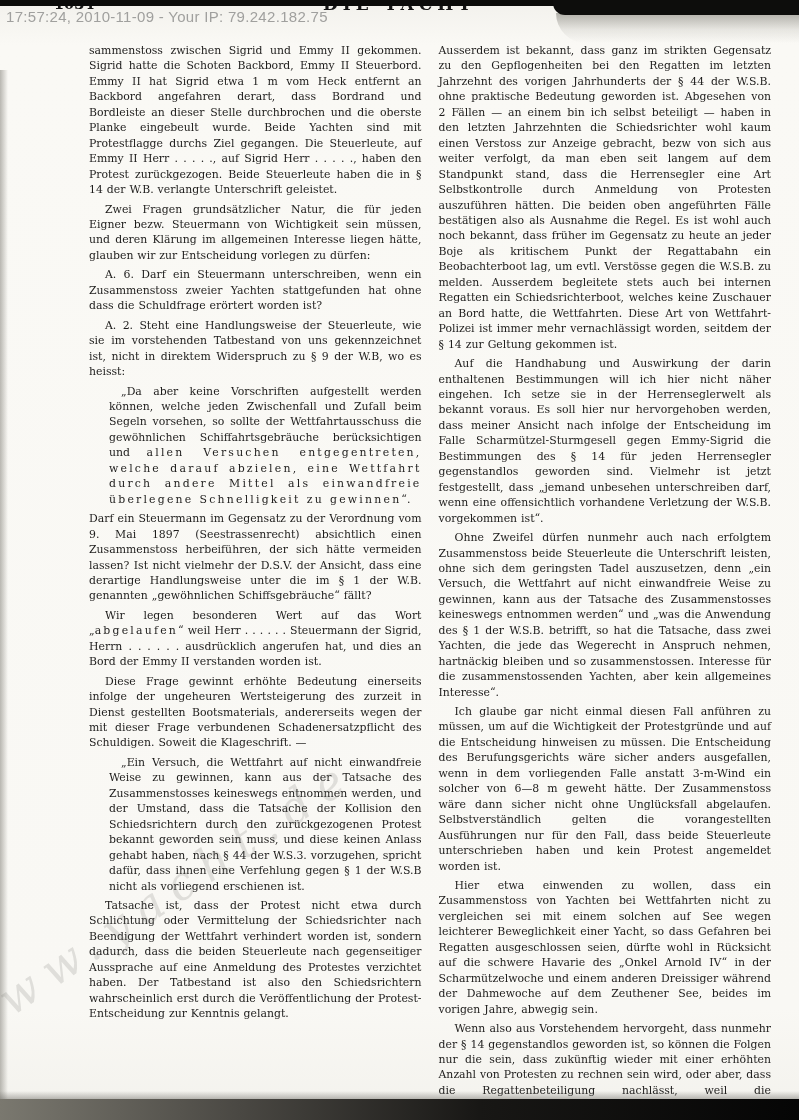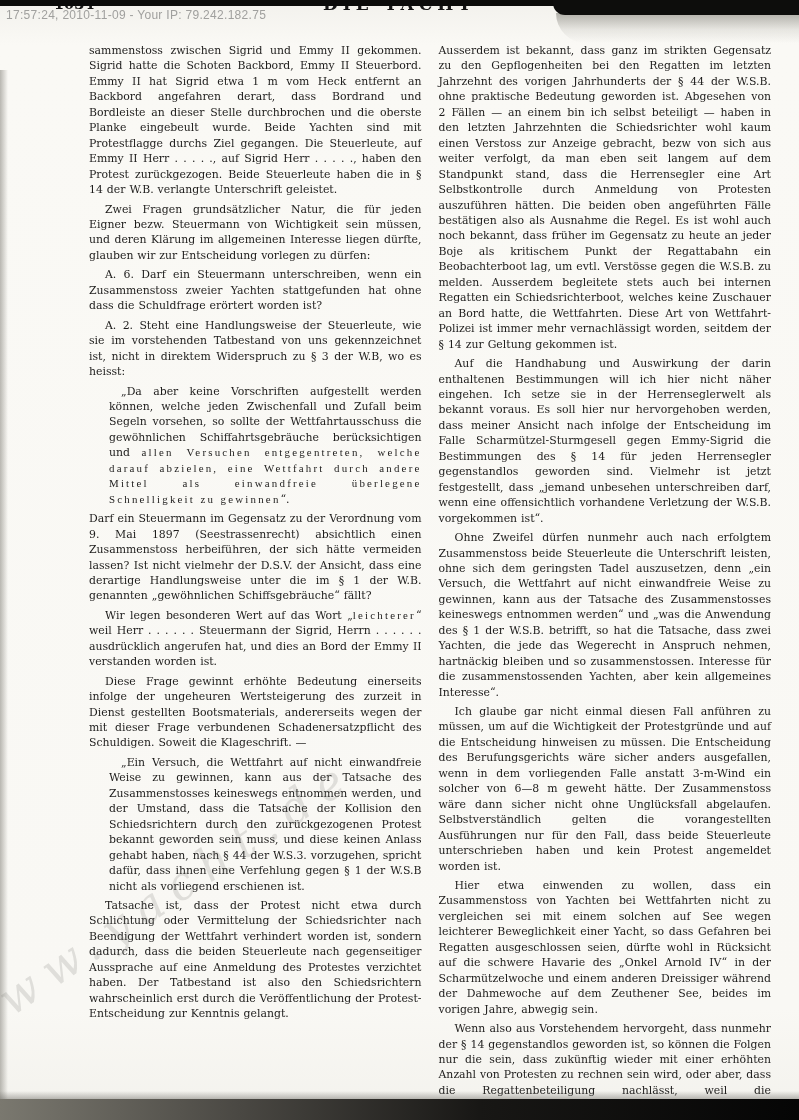--- a/index.html
+++ b/index.html
@@ -18,31 +18,31 @@
     background:linear-gradient(to right,#7a786f 0%,#4a4843 30%,#181715 60%,#050505 100%);}
   .bottom-fade{position:absolute;left:0;right:0;bottom:20px;height:9px;z-index:5;
     background:linear-gradient(to bottom, rgba(120,118,110,0), rgba(90,88,82,0.45));}
   .left-edge{position:absolute;left:0;top:70px;bottom:21px;width:8px;z-index:5;
     background:linear-gradient(to right, rgba(120,118,110,0.5), rgba(120,118,110,0));}
 
   .page-number{position:absolute;top:-5px;left:54px;font-size:14.5px;font-weight:bold;color:#151515;z-index:2;}
   .masthead{position:absolute;top:-6px;left:0;width:100%;text-align:center;
     font-size:17px;font-weight:bold;letter-spacing:5px;color:#141414;z-index:2;}
   .stamp{position:absolute;top:8px;left:6px;z-index:7;
-    font-family:"Liberation Sans", sans-serif;font-size:12px;color:#a0a09e;letter-spacing:0.3px;}
+    font-family:"Liberation Sans", sans-serif;font-size:15px;color:#a0a09e;letter-spacing:0.3px;}
 
   .columns{position:absolute;top:39px;left:85px;right:24px;display:flex;gap:9px;z-index:2;}
   .col{flex:1;}
   .para{margin:4px;text-align:justify;font-size:10.9px;line-height:15.45px;color:#1d1c1b;
     word-spacing:0.5px;}
   .para.indent{text-indent:16px;}
   .para.cont{text-indent:0;}
   .para.block{margin-left:20px;text-indent:12px;}
   .para.quote{margin-left:24px;text-indent:12px;}
-  .sperr{letter-spacing:2.2px;font-family:Liberation Serif, serif;}
+  .sperr{letter-spacing:2.2px;}
 
   .watermark{position:absolute;left:-55px;top:1010px;z-index:3;
     transform:rotate(-34deg);transform-origin:0 0;
     font-style:italic;font-size:46px;letter-spacing:12px;white-space:nowrap;
     color:rgba(120,120,114,0.20);}
 </style>
 </head>
 <body>
 
 <div class="corner-shade"></div>
@@ -52,26 +52,26 @@
 <div class="bottom-fade"></div>
 <div class="bottom-edge"></div>
 
 <div class="page-number">1034</div>
 <div class="masthead">DIE YACHT</div>
 <div class="stamp">17:57:24, 2010-11-09 - Your IP: 79.242.182.75</div>
 
 <div class="columns">
   <div class="col" id="col-left">
       <p class="para cont"><span>sammenstoss zwischen Sigrid und Emmy II gekommen. Sigrid hatte die Schoten Backbord, Emmy II Steuerbord. Emmy II hat Sigrid etwa 1 m vom Heck entfernt an Backbord angefahren derart, dass Bordrand und Bordleiste an dieser Stelle durchbrochen und die oberste Planke eingebeult wurde. Beide Yachten sind mit Protestflagge durchs Ziel gegangen. Die Steuerleute, auf Emmy II Herr . . . . ., auf Sigrid Herr . . . . ., haben den Protest zurückgezogen. Beide Steuerleute haben die in § 14 der W.B. verlangte Unterschrift geleistet.</span></p>
-      <p class="para indent"><span>Zwei Fragen grundsätzlicher Natur, die für jeden Eigner bezw. Steuermann von Wichtigkeit sein müssen, und deren Klärung im allgemeinen Interesse liegen dürfte, glauben wir zur Entscheidung vorlegen zu dürfen:</span></p>
+      <p class="para indent"><span>Zwei Fragen grundsätzlicher Natur, die für jeden Eigner bezw. Steuermann von Wichtigkeit sein müssen, und deren Klärung im allgemeinen Interesse liegen hätte, glauben wir zur Entscheidung vorlegen zu dürfen:</span></p>
       <p class="para indent"><span>A. 6. Darf ein Steuermann unterschreiben, wenn ein Zusammenstoss zweier Yachten stattgefunden hat ohne dass die Schuldfrage erörtert worden ist?</span></p>
-      <p class="para indent"><span>A. 2. Steht eine Handlungsweise der Steuerleute, wie sie im vorstehenden Tatbestand von uns gekennzeichnet ist, nicht in direktem Widerspruch zu § 3 der W.B, wo es heisst:</span></p>
+      <p class="para indent"><span>A. 2. Steht eine Handlungsweise der Steuerleute, wie sie im vorstehenden Tatbestand von uns gekennzeichnet ist, nicht in direktem Widerspruch zu § 9 der W.B, wo es heisst:</span></p>
       <p class="para quote"><span>„Da aber keine Vorschriften aufgestellt werden können, welche jeden Zwischenfall und Zufall beim Segeln vorsehen, so sollte der Wettfahrtausschuss die gewöhnlichen Schiffahrtsgebräuche berücksichtigen und </span><span class="sperr">allen Versuchen entgegentreten, welche darauf abzielen, eine Wettfahrt durch andere Mittel als einwandfreie überlegene Schnelligkeit zu gewinnen</span><span>“.</span></p>
       <p class="para cont"><span>Darf ein Steuermann im Gegensatz zu der Verordnung vom 9. Mai 1897 (Seestrassenrecht) absichtlich einen Zusammenstoss herbeiführen, der sich hätte vermeiden lassen? Ist nicht vielmehr der D.S.V. der Ansicht, dass eine derartige Handlungsweise unter die im § 1 der W.B. genannten „gewöhnlichen Schiffsgebräuche“ fällt?</span></p>
-      <p class="para indent"><span>Wir legen besonderen Wert auf das Wort „</span><span class="sperr">leichterer</span><span>“ weil Herr . . . . . . Steuermann der Sigrid, Herrn . . . . . . ausdrücklich angerufen hat, und dies an Bord der Emmy II verstanden worden ist.</span></p>
+      <p class="para indent"><span>Wir legen besonderen Wert auf das Wort „</span><span class="sperr">abgelaufen</span><span>“ weil Herr . . . . . . Steuermann der Sigrid, Herrn . . . . . . ausdrücklich angerufen hat, und dies an Bord der Emmy II verstanden worden ist.</span></p>
       <p class="para indent"><span>Diese Frage gewinnt erhöhte Bedeutung einerseits infolge der ungeheuren Wertsteigerung des zurzeit in Dienst gestellten Bootsmaterials, andererseits wegen der mit dieser Frage verbundenen Schadenersatzpflicht des Schuldigen. Soweit die Klageschrift. —</span></p>
       <p class="para quote"><span>„Ein Versuch, die Wettfahrt auf nicht einwandfreie Weise zu gewinnen, kann aus der Tatsache des Zusammenstosses keineswegs entnommen werden, und der Umstand, dass die Tatsache der Kollision den Schiedsrichtern durch den zurückgezogenen Protest bekannt geworden sein muss, und diese keinen Anlass gehabt haben, nach § 44 der W.S.3. vorzugehen, spricht dafür, dass ihnen eine Verfehlung gegen § 1 der W.S.B nicht als vorliegend erschienen ist.</span></p>
       <p class="para indent"><span>Tatsache ist, dass der Protest nicht etwa durch Schlichtung oder Vermittelung der Schiedsrichter nach Beendigung der Wettfahrt verhindert worden ist, sondern dadurch, dass die beiden Steuerleute nach gegenseitiger Aussprache auf eine Anmeldung des Protestes verzichtet haben. Der Tatbestand ist also den Schiedsrichtern wahrscheinlich erst durch die Veröffentlichung der Protest-Entscheidung zur Kenntnis gelangt.</span></p>
     </div>
   <div class="col" id="col-right">
       <p class="para cont"><span>Ausserdem ist bekannt, dass ganz im strikten Gegensatz zu den Gepflogenheiten bei den Regatten im letzten Jahrzehnt des vorigen Jahrhunderts der § 44 der W.S.B. ohne praktische Bedeutung geworden ist. Abgesehen von 2 Fällen — an einem bin ich selbst beteiligt — haben in den letzten Jahrzehnten die Schiedsrichter wohl kaum einen Verstoss zur Anzeige gebracht, bezw von sich aus weiter verfolgt, da man eben seit langem auf dem Standpunkt stand, dass die Herrensegler eine Art Selbstkontrolle durch Anmeldung von Protesten auszuführen hätten. Die beiden oben angeführten Fälle bestätigen also als Ausnahme die Regel. Es ist wohl auch noch bekannt, dass früher im Gegensatz zu heute an jeder Boje als kritischem Punkt der Regattabahn ein Beobachterboot lag, um evtl. Verstösse gegen die W.S.B. zu melden. Ausserdem begleitete stets auch bei internen Regatten ein Schiedsrichterboot, welches keine Zuschauer an Bord hatte, die Wettfahrten. Diese Art von Wettfahrt-Polizei ist immer mehr vernachlässigt worden, seitdem der § 14 zur Geltung gekommen ist.</span></p>
       <p class="para indent"><span>Auf die Handhabung und Auswirkung der darin enthaltenen Bestimmungen will ich hier nicht näher eingehen. Ich setze sie in der Herrenseglerwelt als bekannt voraus. Es soll hier nur hervorgehoben werden, dass meiner Ansicht nach infolge der Entscheidung im Falle Scharmützel-Sturmgesell gegen Emmy-Sigrid die Bestimmungen des § 14 für jeden Herrensegler gegenstandlos geworden sind. Vielmehr ist jetzt festgestellt, dass „jemand unbesehen unterschreiben darf, wenn eine offensichtlich vorhandene Verletzung der W.S.B. vorgekommen ist“.</span></p>
       <p class="para indent"><span>Ohne Zweifel dürfen nunmehr auch nach erfolgtem Zusammenstoss beide Steuerleute die Unterschrift leisten, ohne sich dem geringsten Tadel auszusetzen, denn „ein Versuch, die Wettfahrt auf nicht einwandfreie Weise zu gewinnen, kann aus der Tatsache des Zusammenstosses keineswegs entnommen werden“ und „was die Anwendung des § 1 der W.S.B. betrifft, so hat die Tatsache, dass zwei Yachten, die jede das Wegerecht in Anspruch nehmen, hartnäckig bleiben und so zusammenstossen. Interesse für die zusammenstossenden Yachten, aber kein allgemeines Interesse“.</span></p>
       <p class="para indent"><span>Ich glaube gar nicht einmal diesen Fall anführen zu müssen, um auf die Wichtigkeit der Protestgründe und auf die Entscheidung hinweisen zu müssen. Die Entscheidung des Berufungsgerichts wäre sicher anders ausgefallen, wenn in dem vorliegenden Falle anstatt 3-m-Wind ein solcher von 6—8 m geweht hätte. Der Zusammenstoss wäre dann sicher nicht ohne Unglücksfall abgelaufen. Selbstverständlich gelten die vorangestellten Ausführungen nur für den Fall, dass beide Steuerleute unterschrieben haben und kein Protest angemeldet worden ist.</span></p>
       <p class="para indent"><span>Hier etwa einwenden zu wollen, dass ein Zusammenstoss von Yachten bei Wettfahrten nicht zu vergleichen sei mit einem solchen auf See wegen leichterer Beweglichkeit einer Yacht, so dass Gefahren bei Regatten ausgeschlossen seien, dürfte wohl in Rücksicht auf die schwere Havarie des „Onkel Arnold IV“ in der Scharmützelwoche und einem anderen Dreissiger während der Dahmewoche auf dem Zeuthener See, beides im vorigen Jahre, abwegig sein.</span></p>

